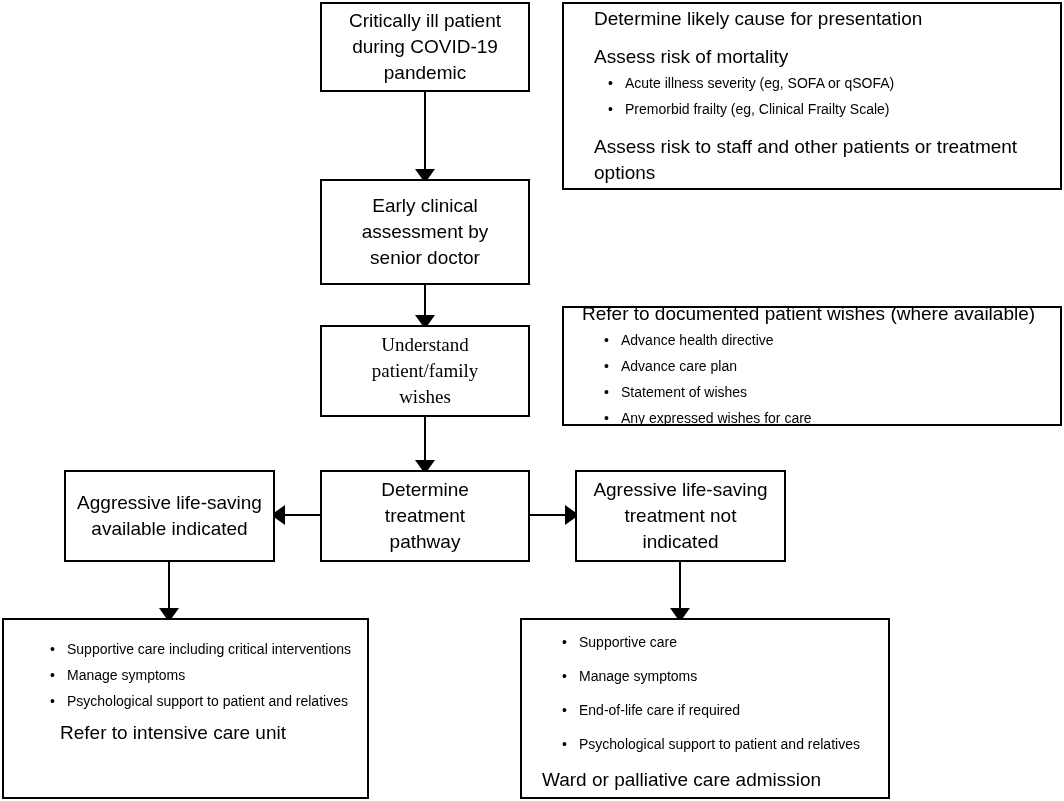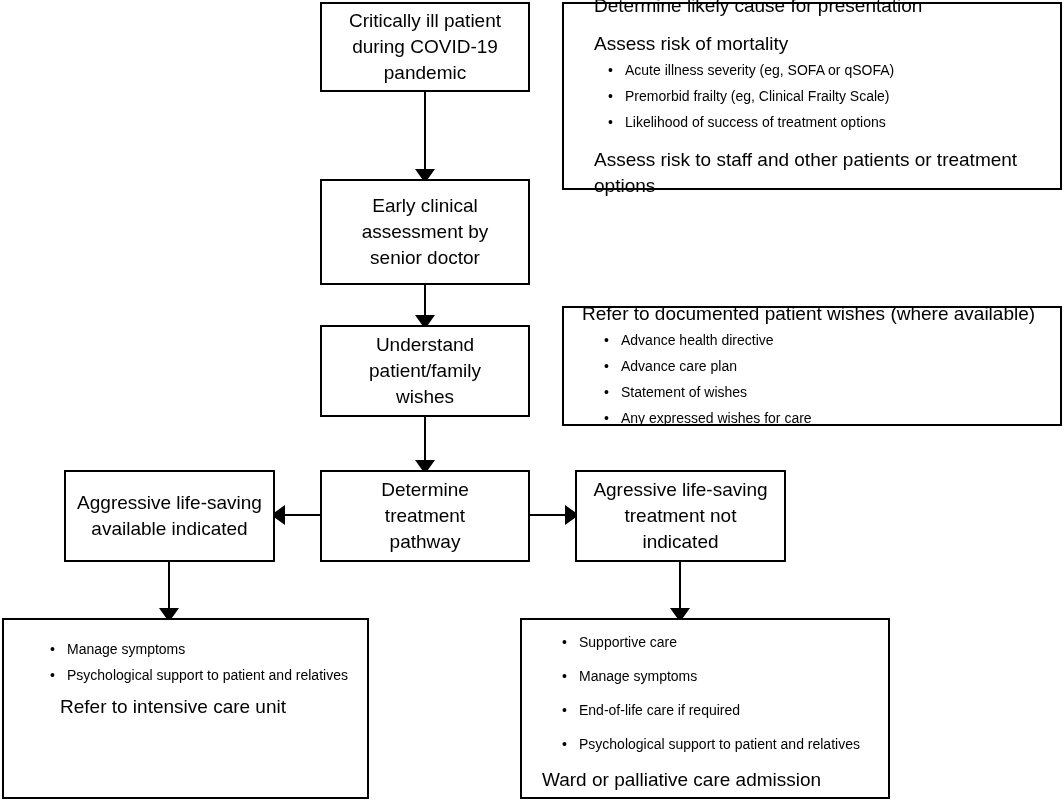--- a/index.html
+++ b/index.html
@@ -116,20 +116,21 @@
     left: 320px;
     top: 179px;
     width: 210px;
     height: 106px;
   }
   #node-understand-wishes {
     left: 320px;
     top: 325px;
     width: 210px;
     height: 92px;
+    font-family: Liberation Serif, serif;
   }
   #node-determine-pathway {
     left: 320px;
     top: 470px;
     width: 210px;
     height: 92px;
   }
   #node-aggressive-indicated {
     left: 64px;
     top: 470px;
@@ -239,37 +240,37 @@
     <span class="line">treatment not</span>
     <span class="line">indicated</span>
   </div>
 
   <div class="panel" id="panel-risk">
     <p class="para">Determine likely cause for presentation</p>
     <p class="para gap">Assess risk of mortality</p>
     <ul>
       <li>Acute illness severity (eg, SOFA or qSOFA)</li>
       <li>Premorbid frailty (eg, Clinical Frailty Scale)</li>
-      <li>Likelihood of success of treatment options</li>
     </ul>
     <p class="para gap">Assess risk to staff and other patients or treatment options</p>
   </div>
 
   <div class="panel" id="panel-wishes">
     <p class="para">Refer to documented patient wishes (where available)</p>
     <ul>
       <li>Advance health directive</li>
       <li>Advance care plan</li>
       <li>Statement of wishes</li>
       <li>Any expressed wishes for care</li>
     </ul>
   </div>
 
   <div class="panel" id="panel-outcome-left">
     <ul>
+      <li>Supportive care including critical interventions</li>
       <li>Manage symptoms</li>
       <li>Psychological support to patient and relatives</li>
     </ul>
     <p class="para">Refer to intensive care unit</p>
   </div>
 
   <div class="panel" id="panel-outcome-right">
     <ul>
       <li>Supportive care</li>
       <li>Manage symptoms</li>

